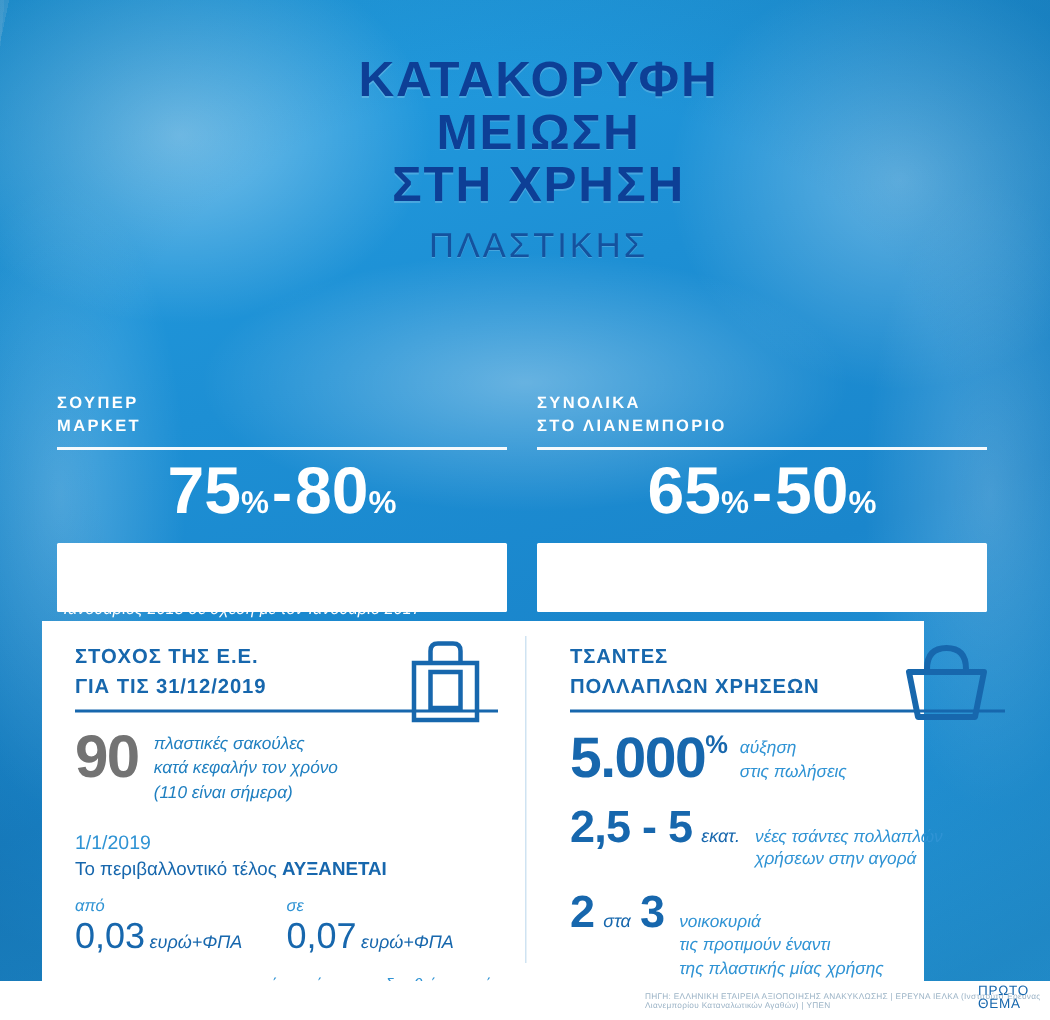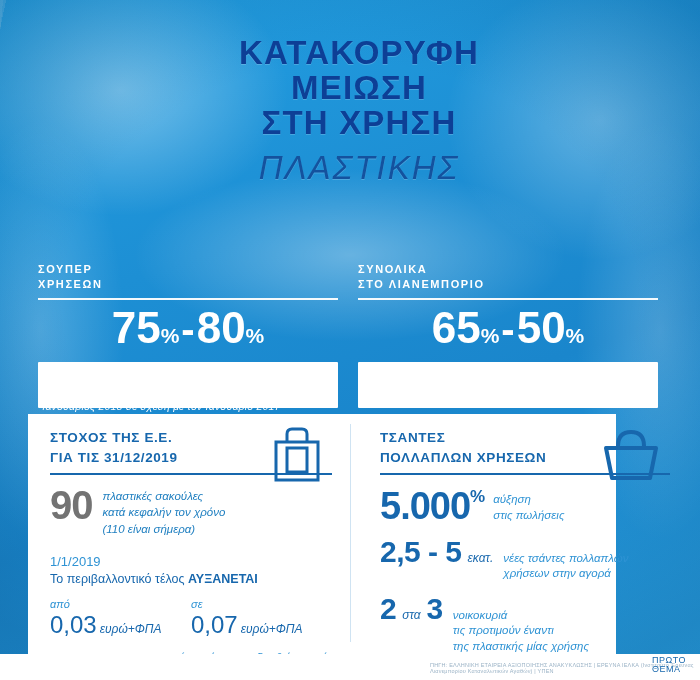--- a/index.html
+++ b/index.html
@@ -42,21 +42,21 @@
   .headline{
     position:absolute;top:36px;left:0;right:0;text-align:center;
     color:#0b3d91;line-height:1.06;
     text-shadow:0 1px 0 rgba(255,255,255,.18);
     padding-left:18px;
   }
   .headline .l1,.headline .l2,.headline .l3{
     font-weight:bold;font-size:33px;letter-spacing:1.2px;color:#0d3f96;display:block;
   }
   .headline .l4,.headline .l5{
-    font-weight:normal;font-size:33px;letter-spacing:2px;color:#14529e;display:block;margin-top:2px;font-style:italic;
+    font-weight:normal;font-size:23px;letter-spacing:2px;color:#14529e;display:block;margin-top:2px;
   }
   .headline .l4{margin-top:10px;}
 
   
   .panel{
     position:absolute;left:28px;top:414px;width:588px;height:240px;
     background:#ffffff;
   }
   .panel .divider{
     position:absolute;left:322px;top:10px;width:1px;height:218px;background:#cfe3f2;
@@ -159,21 +159,21 @@
     <span class="l2">ΜΕΙΩΣΗ</span>
     <span class="l3">ΣΤΗ ΧΡΗΣΗ</span>
     <span class="l4">ΠΛΑΣΤΙΚΗΣ</span>
   </div>
 
   <div class="band">
 
     <div class="col col-left">
       <div class="label">
         <span>ΣΟΥΠΕΡ</span><br>
-        <span>ΧΡΗΣΕΩΝ</span>
+        <span>ΜΑΡΚΕΤ</span>
       </div>
       <div class="rule"></div>
       <div class="bigpct">
         <span>75</span><span class="sm">%</span><span class="dash">-</span><span>80</span><span class="sm">%</span>
       </div>
       <div class="whitebar"></div>
     </div>
 
     <div class="col col-right">
       <div class="label">

